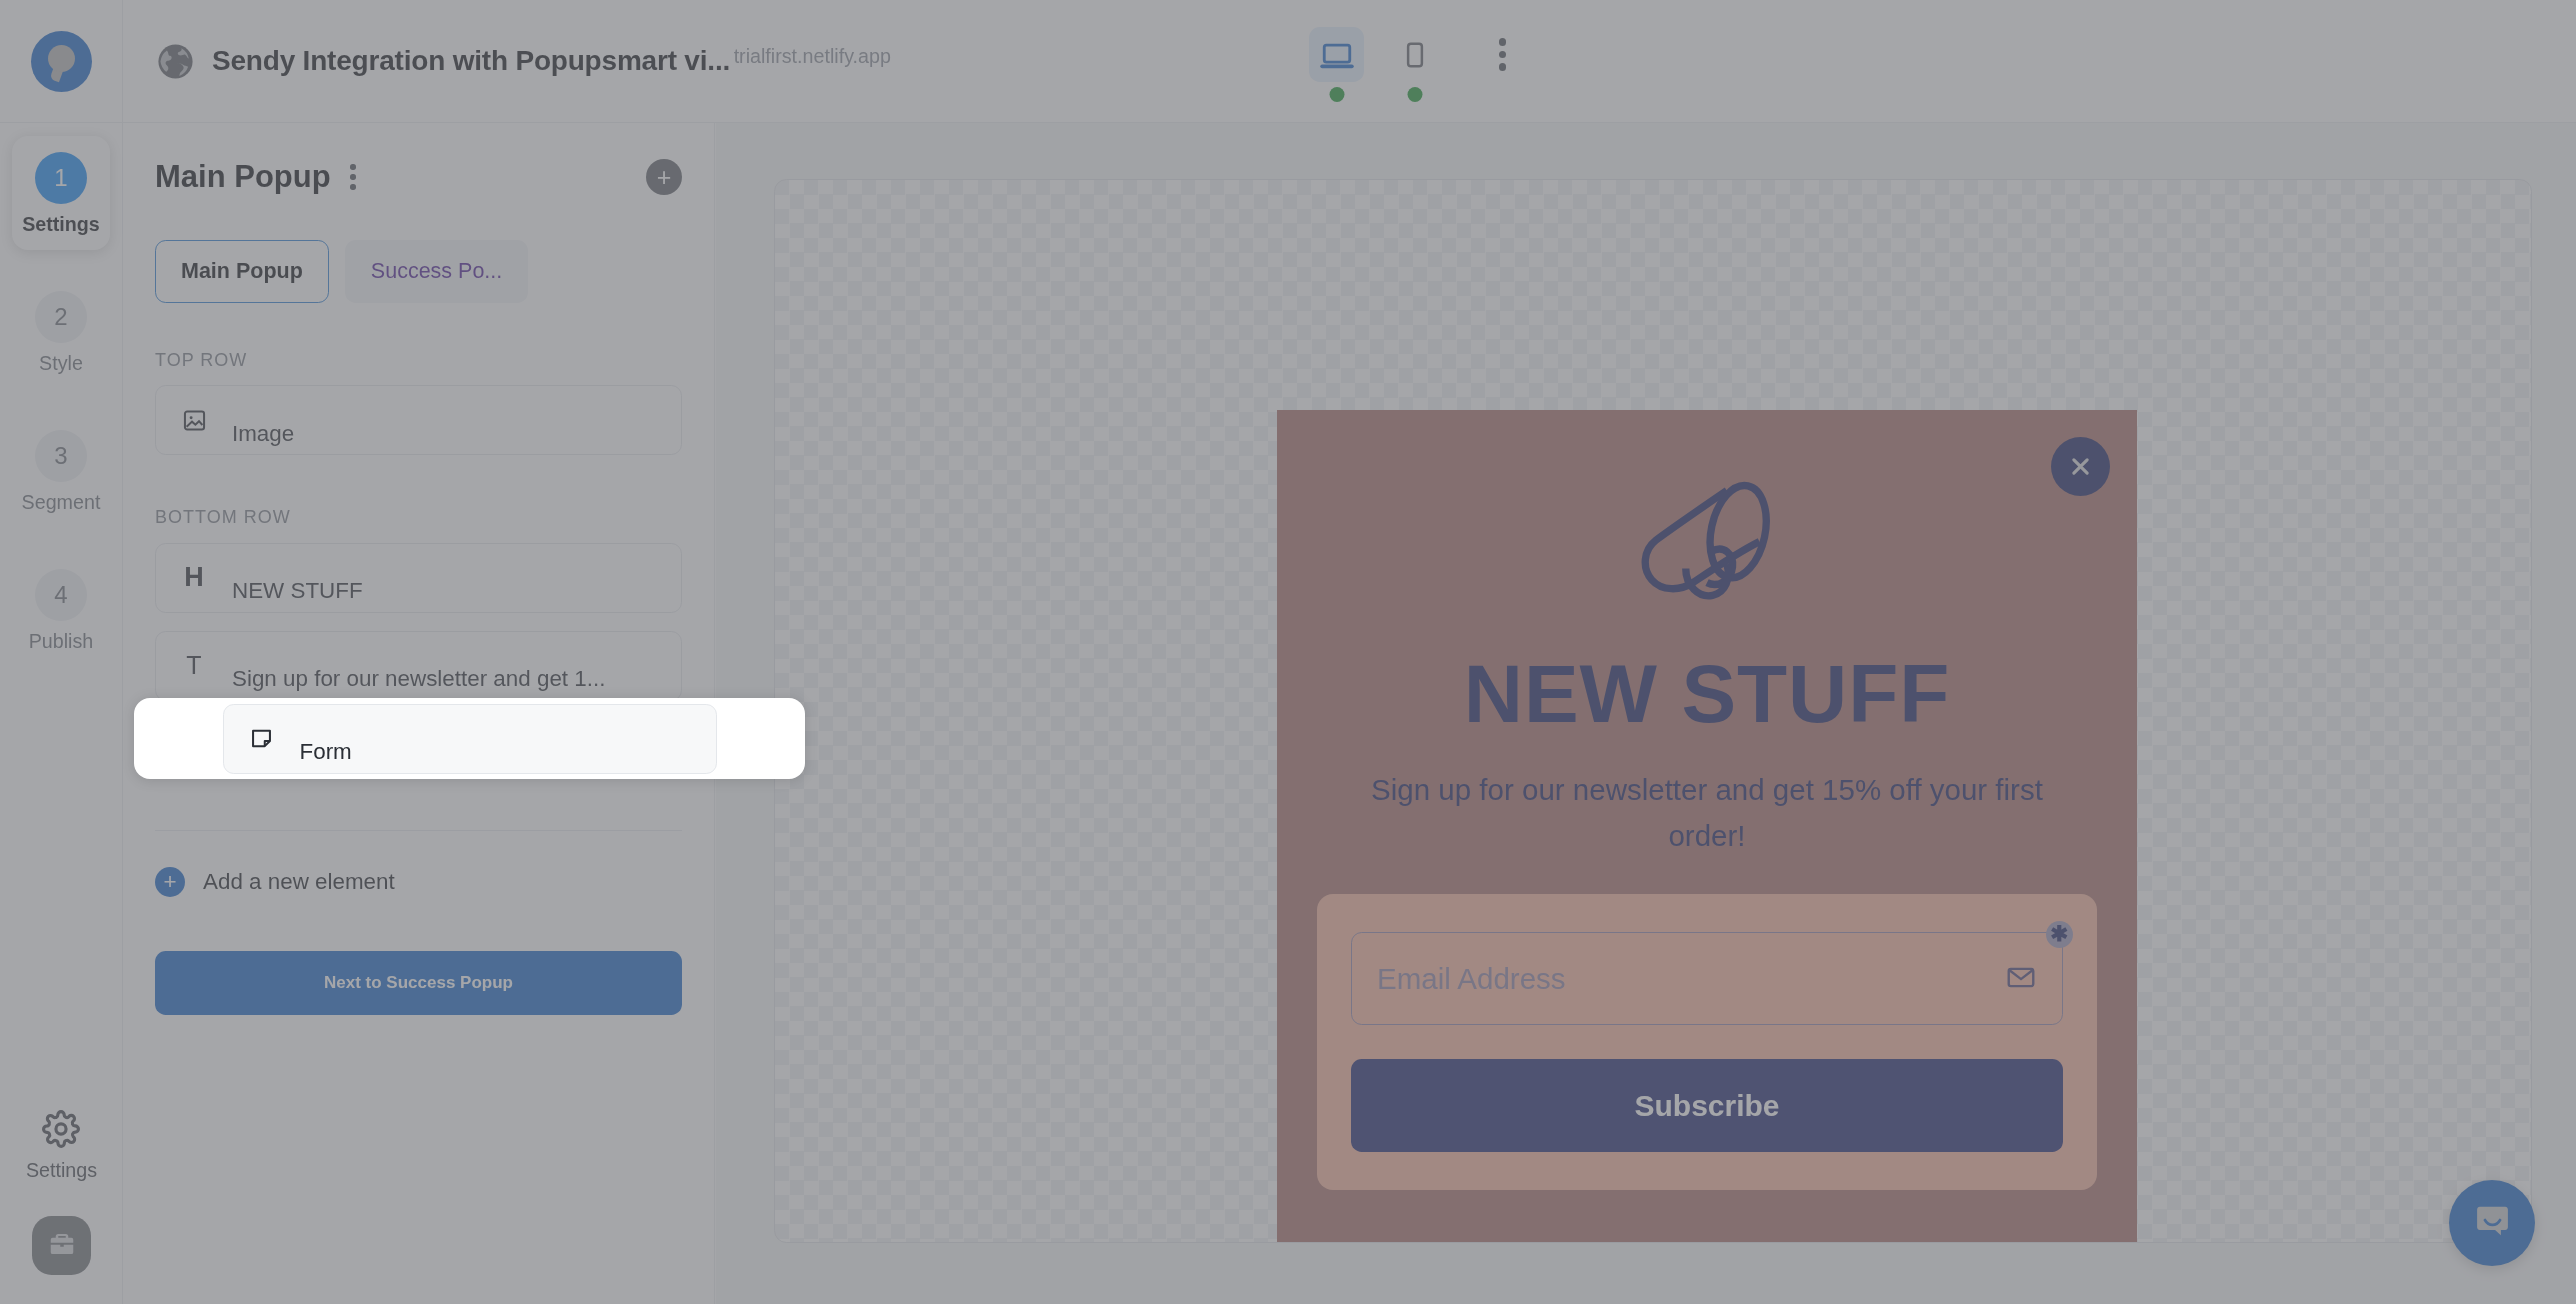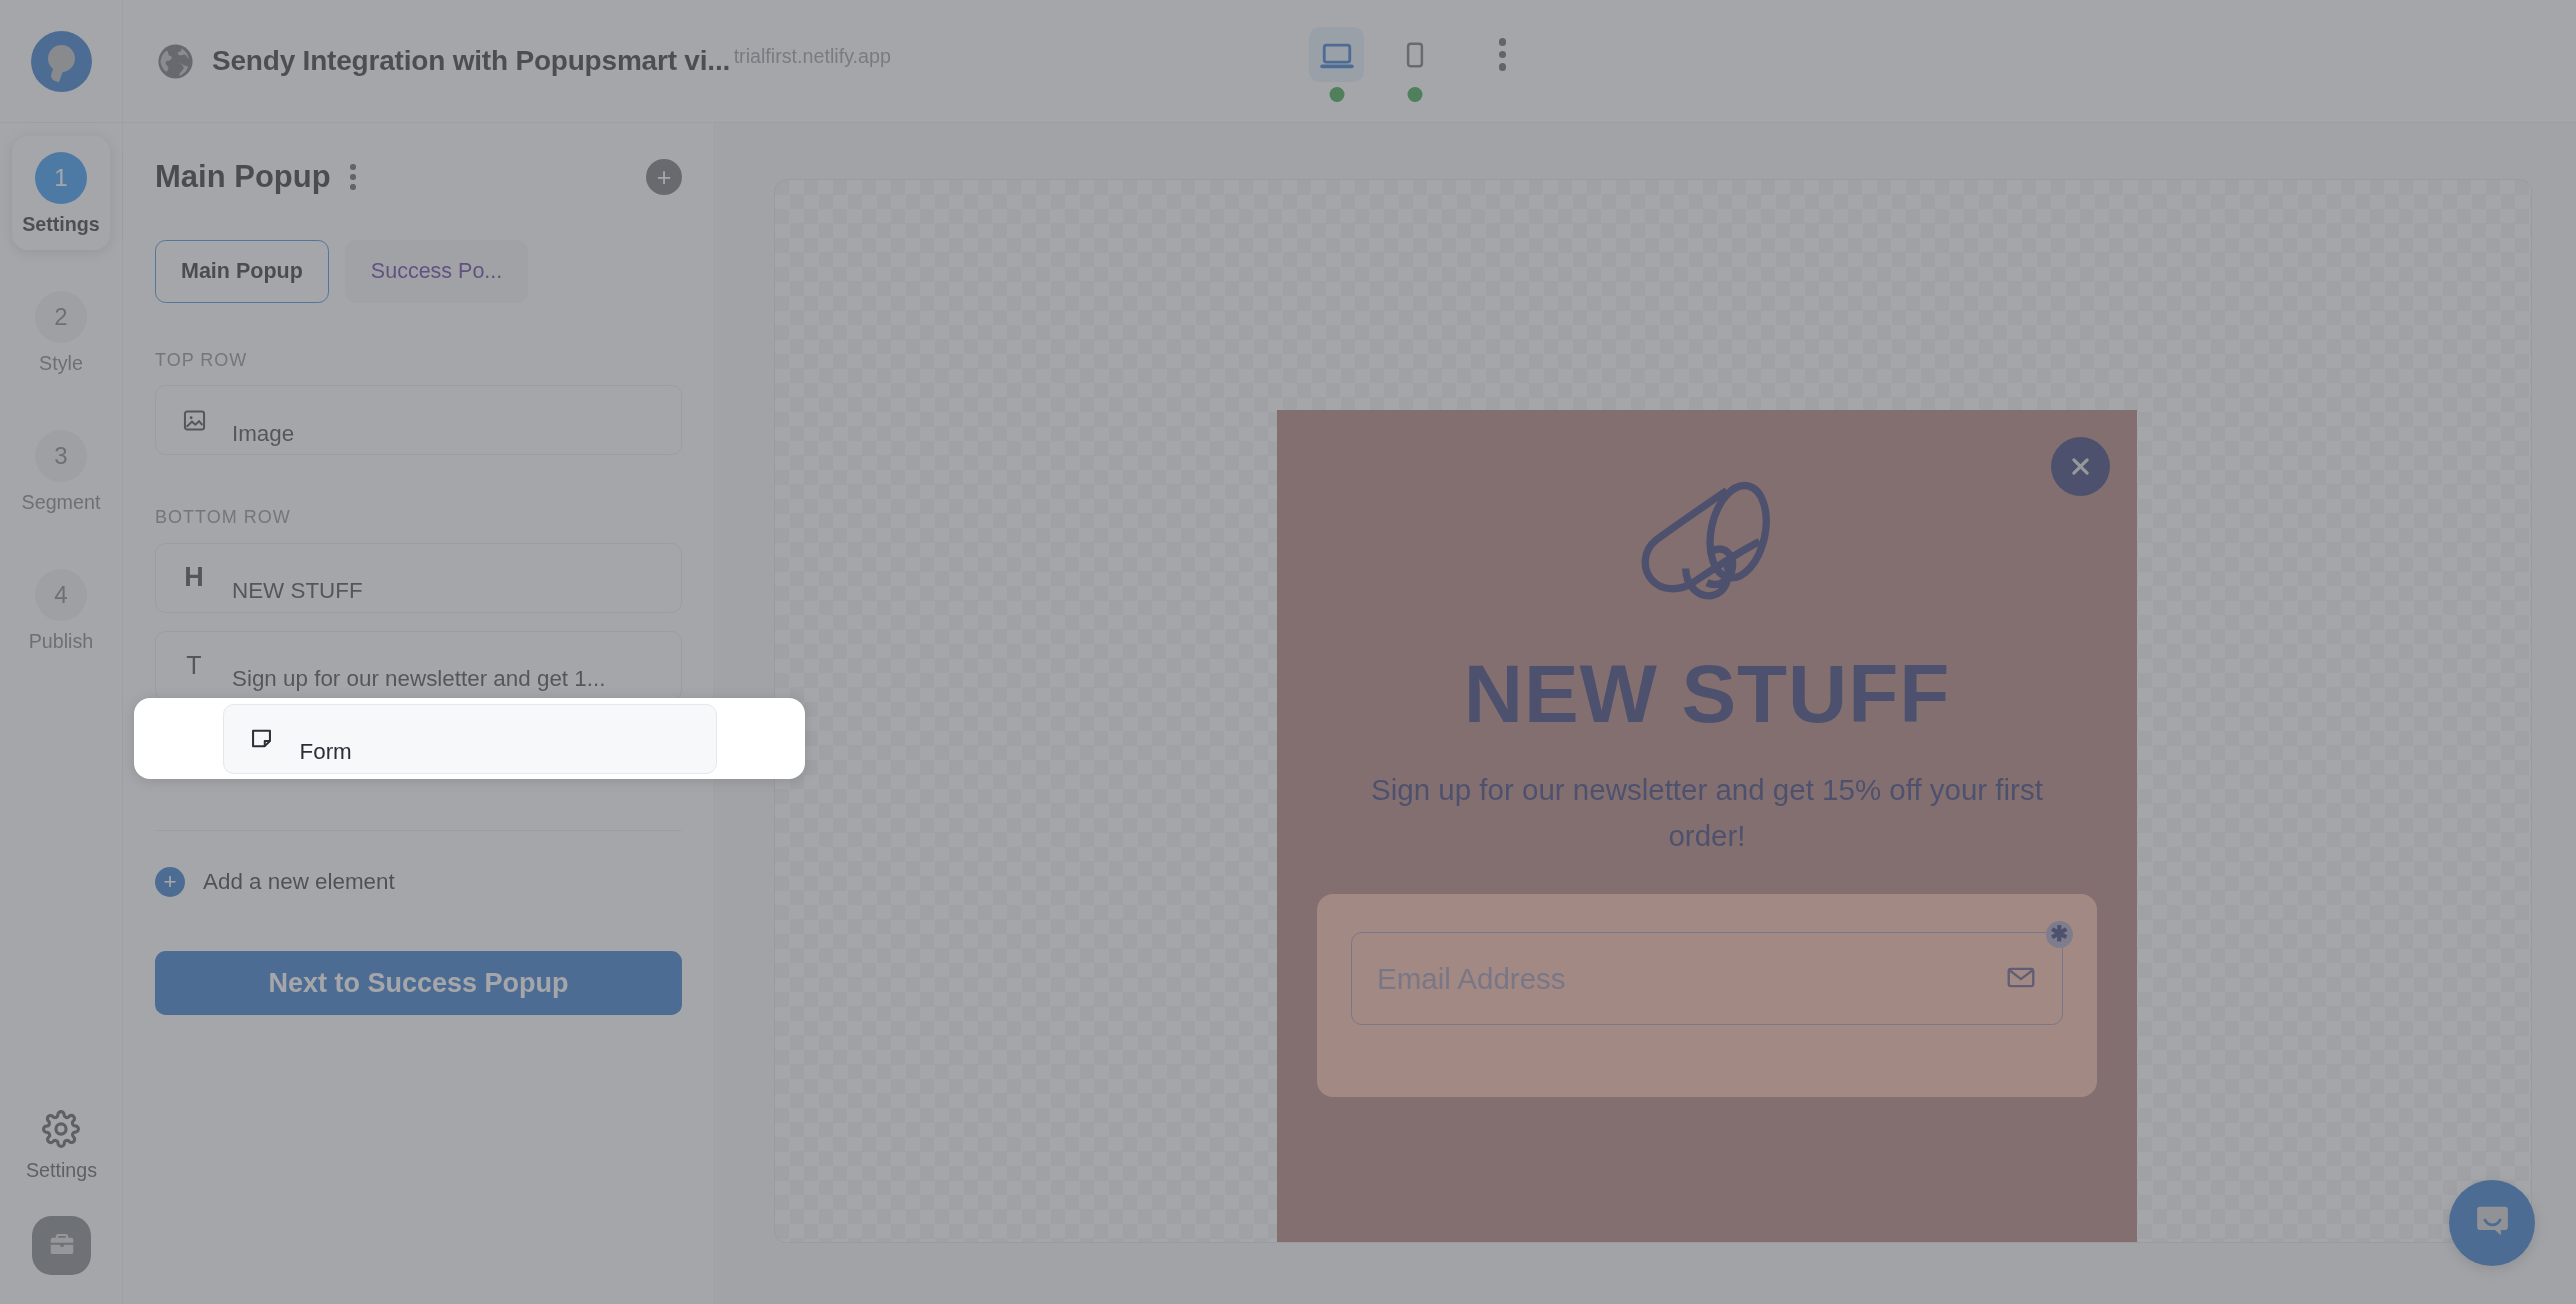--- a/index.html
+++ b/index.html
@@ -195,21 +195,21 @@
   }
   .add-plus {
     width: 30px; height: 30px; border-radius: 50%;
     background: #1a68c8; color: #ffffff; font-size: 22.4px;
     display: flex; align-items: center; justify-content: center; line-height: 1;
   }
   .add-text { font-size: 22.4px; color: #1d2026; }
   .next-btn {
     width: 100%; height: 64px; border-radius: 10.7px;
     background: #1a68c8; color: #ffffff;
-    font-size: 27px; font-weight: 700;
+    font-size: 17px; font-weight: 700;
     display: flex; align-items: center; justify-content: center;
     cursor: pointer; border: none;
     font-family: "Liberation Sans", sans-serif;
   }
 
   
   #canvas {
     position: absolute; left: 716px; top: 123px;
     width: 1860px; height: 1181px;
     background: #f5f6f7;
@@ -502,20 +502,21 @@
             <div class="email-field">
               <span class="email-placeholder">Email Address</span>
               <span class="mail-icon">
                 <svg viewBox="0 0 24 24" width="32" height="32" fill="none" stroke="#4b4377" stroke-width="1.8">
                   <rect x="2.8" y="5.5" width="18.4" height="13" rx="1.6"></rect>
                   <path d="M3.4 6.6 12 13.2l8.6-6.6"></path>
                 </svg>
               </span>
               <span class="req-badge">✱</span>
             </div>
+            <button class="subscribe-btn">Subscribe</button>
           </div>
         </div>
       </div>
     </div>
 
     <div class="chat-fab">
       <span>
         <svg viewBox="0 0 24 24" width="41" height="41">
           <path d="M4.6 3.4h14.8c.9 0 1.6.7 1.6 1.6v10.4c0 .9-.7 1.6-1.6 1.6h-2.5v3.1l-3.4-3.1H4.6c-.9 0-1.6-.7-1.6-1.6V5c0-.9.7-1.6 1.6-1.6Z" fill="#c9cbce"></path>
           <path d="M7.6 11.2c1.1 1.9 2.7 2.8 4.4 2.8s3.3-.9 4.4-2.8" fill="none" stroke="#1a68c8" stroke-width="1.7" stroke-linecap="round"></path>

